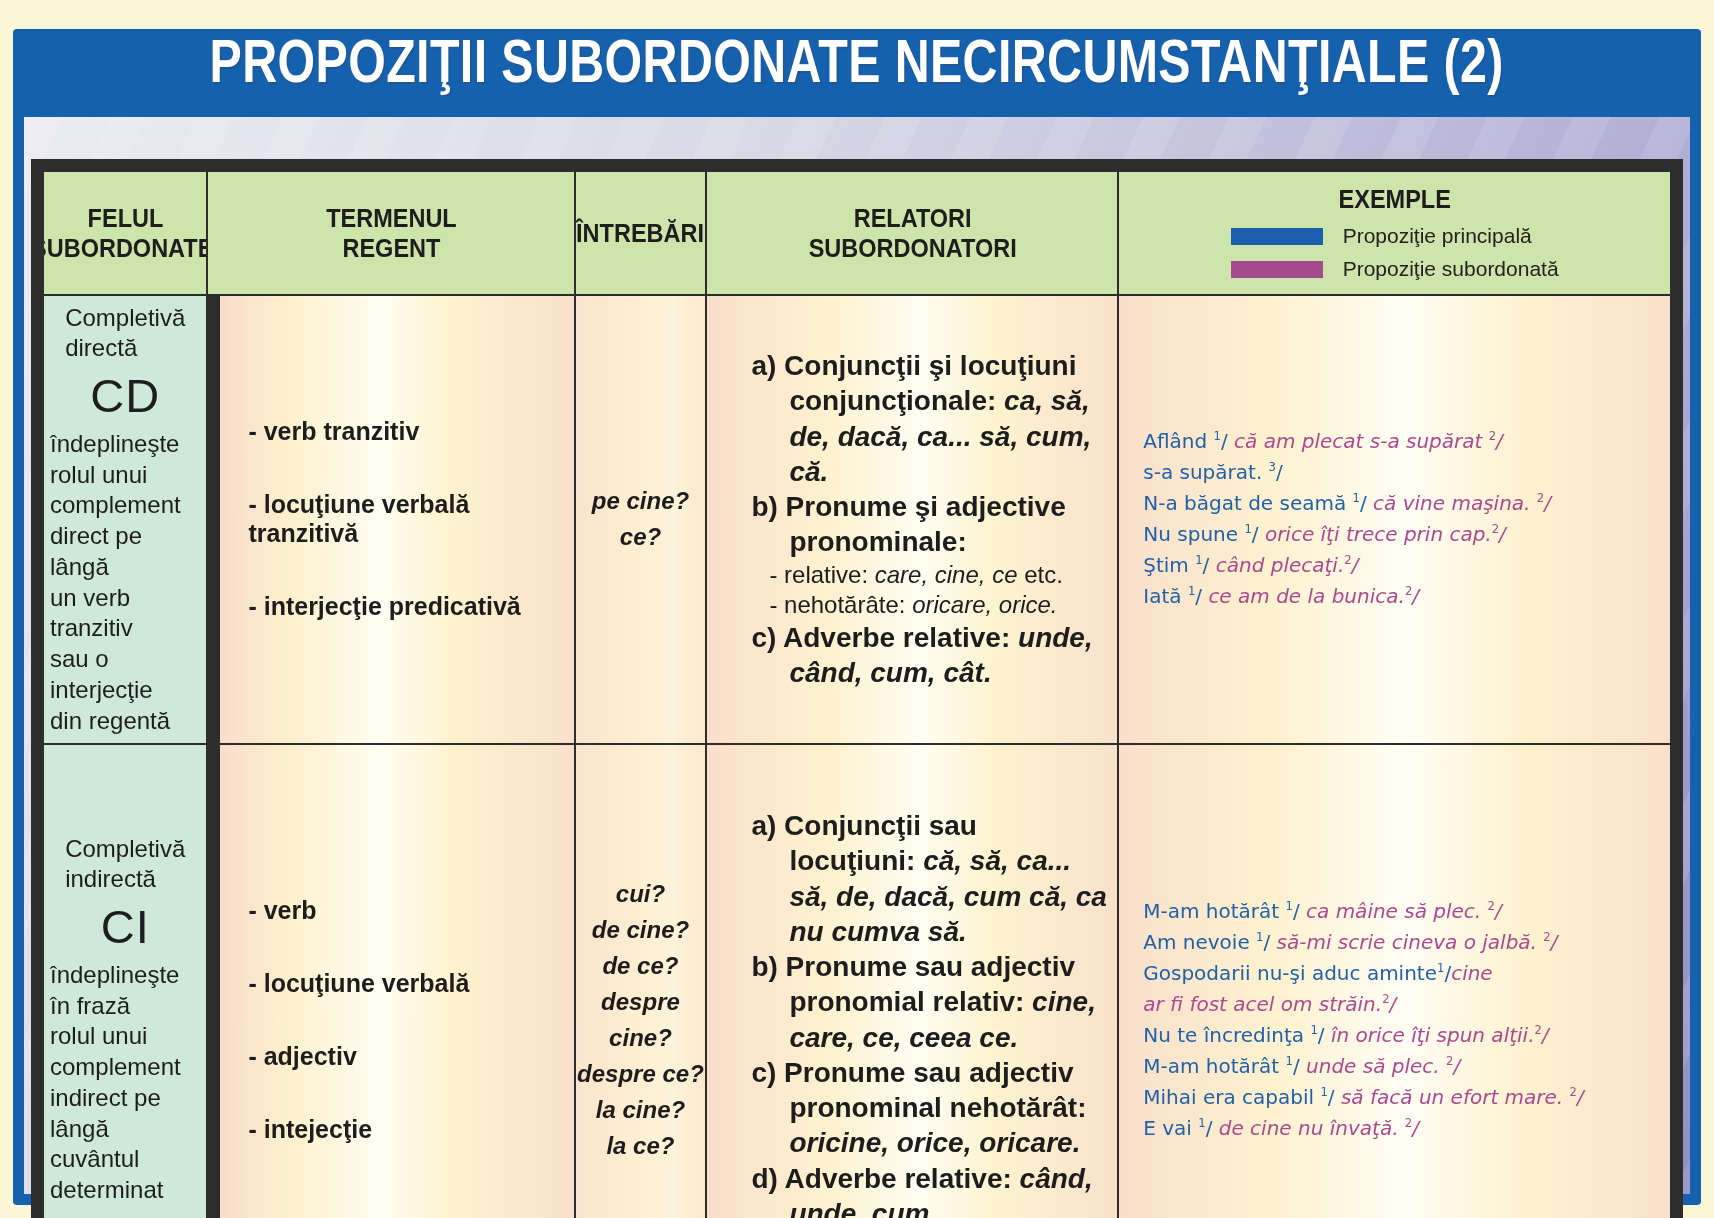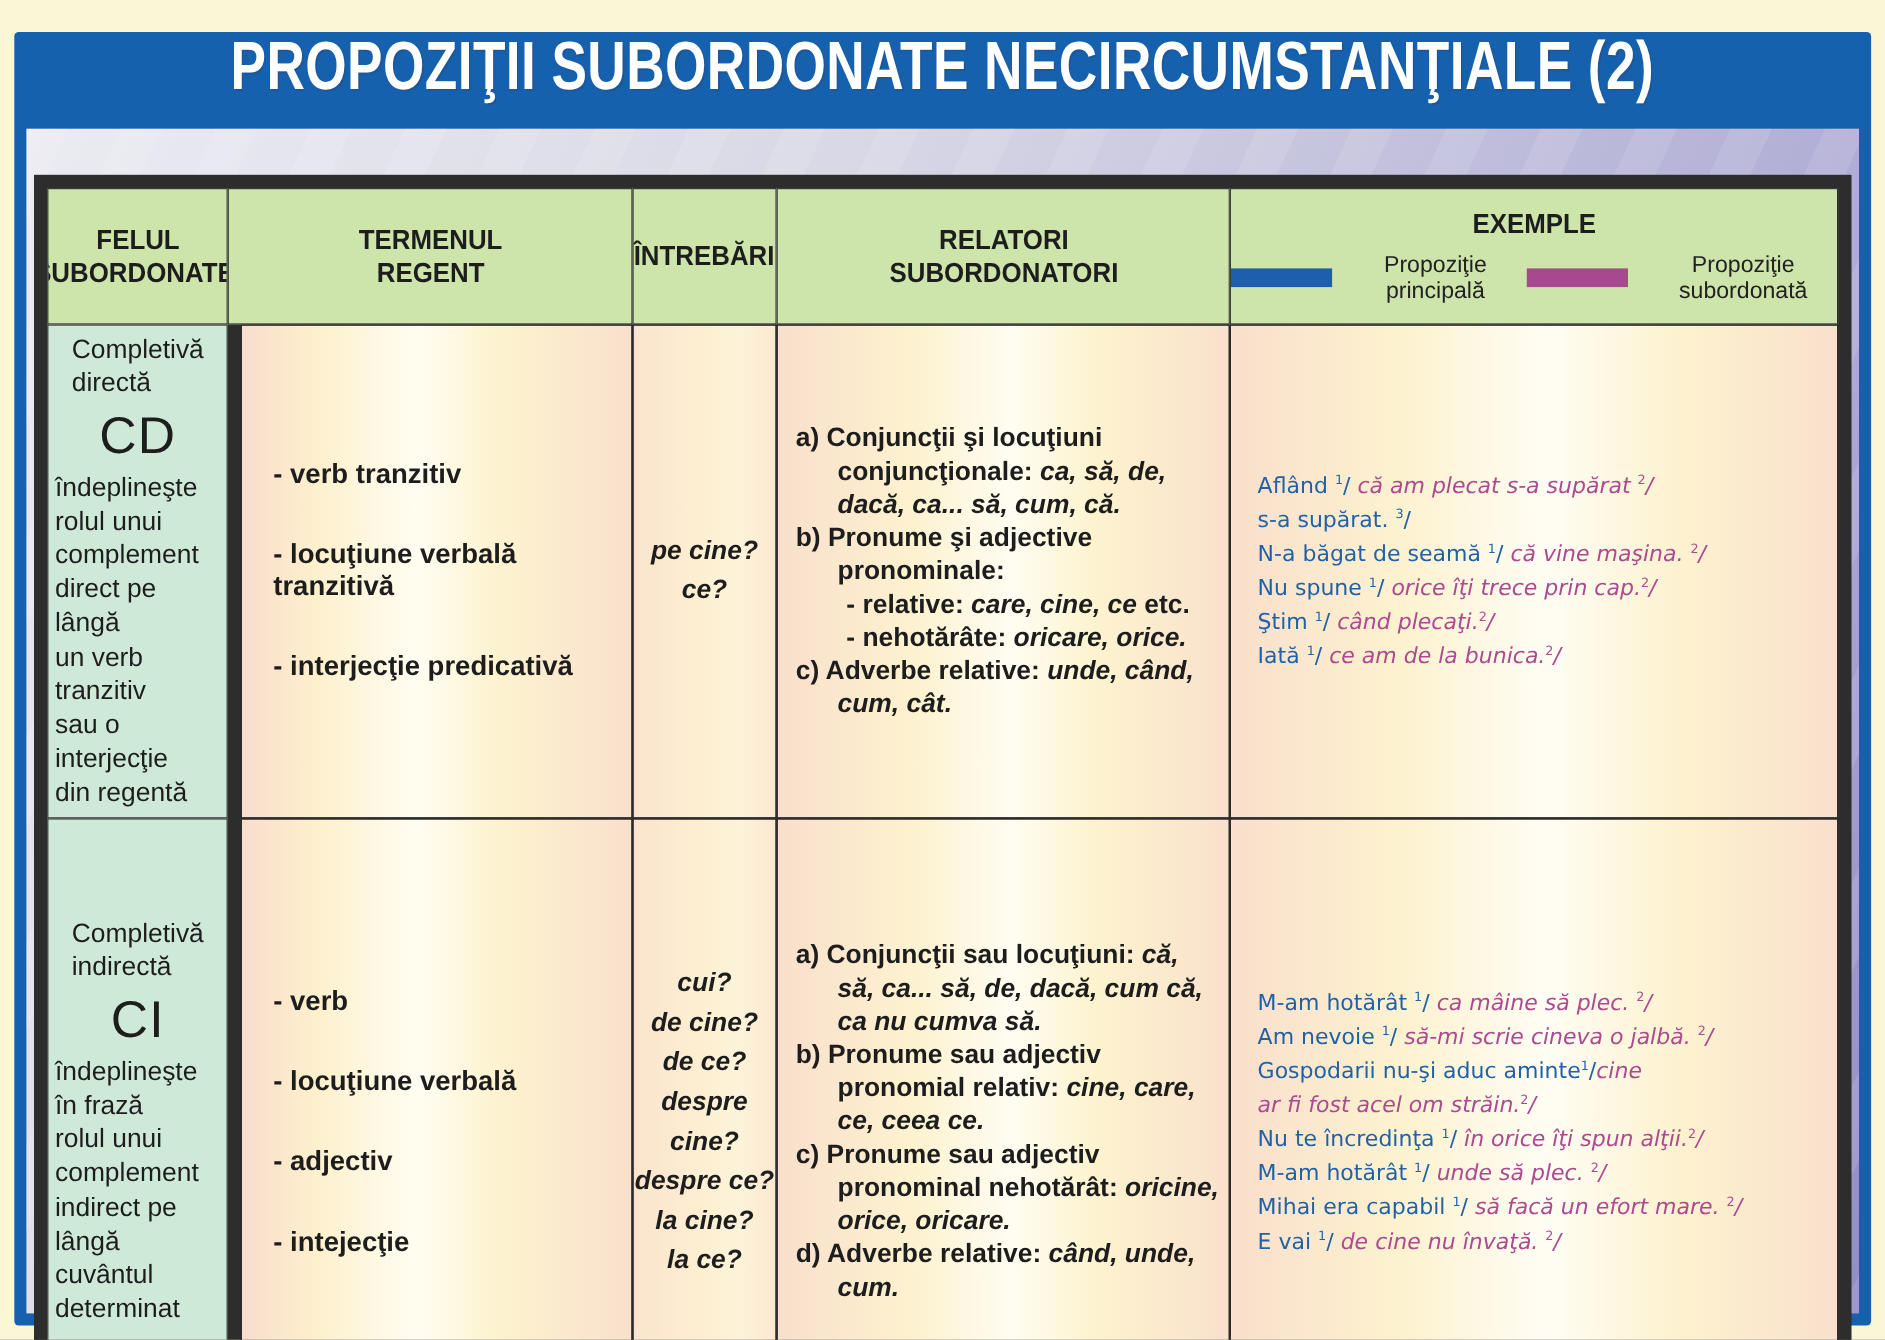--- a/index.html
+++ b/index.html
@@ -33,39 +33,39 @@
     grid-template-rows:11% 40% 49%;
     background:#2d2d2d;
   }
   .cell{border:1px solid #2d2d2d;box-sizing:border-box;overflow:hidden;}
   .hcell{
     background:#cde4aa;
     display:flex;flex-direction:column;align-items:center;justify-content:center;
     text-align:center;
   }
   .htext{font-weight:bold;font-size:25px;line-height:1.2;white-space:pre-line;transform:scaleX(0.94);}
-  .legend{display:flex;flex-direction:row;gap:9px;margin-top:10px;}
+  .legend{display:flex;flex-direction:column;gap:9px;margin-top:10px;}
   .legend-row{display:flex;align-items:center;gap:20px;}
   .swatch{width:92px;height:17px;flex:0 0 auto;}
   .legend-label{font-size:21px;color:#222;}
   .mint{background:#cfe9d8;display:flex;flex-direction:column;align-items:center;justify-content:center;text-align:left;padding:0 6px;}
   .felul-name{font-size:24px;line-height:1.28;white-space:pre-line;}
   .felul-abbr{font-size:47px;margin:4px 0 6px 0;letter-spacing:1px;}
   .felul-desc{font-size:24px;line-height:1.28;white-space:pre-line;}
   .grad2{background:linear-gradient(90deg,#f9ddcd 0%,#fdf1cd 20%,#fffdf2 45%,#fdf3cf 65%,#f9e0cc 100%);margin-left:12px;}
   .grad3{background:linear-gradient(90deg,#fbe4cd 0%,#fdefd2 50%,#fcf3da 75%,#fbe8cf 100%);}
   .grad4{background:linear-gradient(90deg,#f9dfcc 0%,#fdf2cf 30%,#fffdf2 52%,#fdf3cf 70%,#f9e1cc 100%);}
   .grad5{background:linear-gradient(90deg,#f9dfcc 0%,#fdf2cf 28%,#fffdf4 52%,#fdf2cf 74%,#f9e0cc 100%);}
   .termen{display:flex;flex-direction:column;justify-content:center;gap:44px;padding-left:28px;}
   .termen-item{font-weight:bold;font-size:25px;}
   .intrebari{display:flex;flex-direction:column;justify-content:center;align-items:center;text-align:center;}
   .intrebari-item{font-weight:bold;font-style:italic;font-size:24px;line-height:1.5;}
   .relatori{display:flex;flex-direction:column;justify-content:center;padding:0 8px 0 16px;}
-  .rel-item{font-weight:bold;font-size:24px;line-height:1.26;padding-left:38px;text-indent:-38px;}
-  .rel-sub{font-weight:bold;font-size:24px;line-height:1.26;padding-left:64px;text-indent:-18px;}
+  .rel-item{font-weight:bold;font-size:28px;line-height:1.26;padding-left:38px;text-indent:-38px;margin-left:28px;}
+  .rel-sub{font-weight:normal;font-size:24px;line-height:1.26;padding-left:64px;text-indent:-18px;}
   .it{font-style:italic;}
   .exemple{display:flex;flex-direction:column;justify-content:center;padding:0 6px 0 24px;font-family:"DejaVu Sans",sans-serif;}
   .ex-line{font-size:20px;line-height:1.55;}
   .ex-p{color:#2161a8;}
   .ex-s{color:#ac4a90;font-style:italic;}
   .sup{font-size:0.58em;vertical-align:super;font-style:normal;}
 </style>
 </head>
 <body>
 

